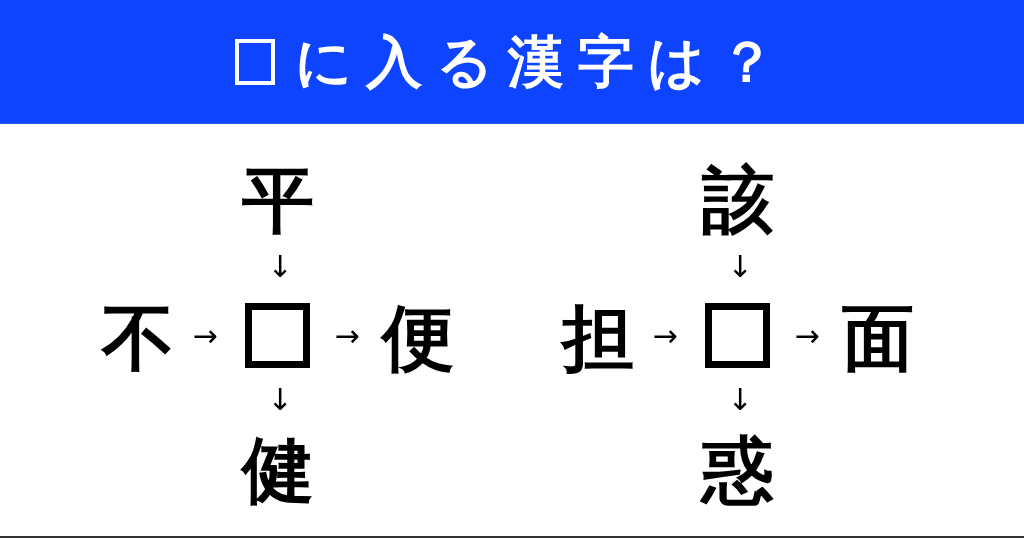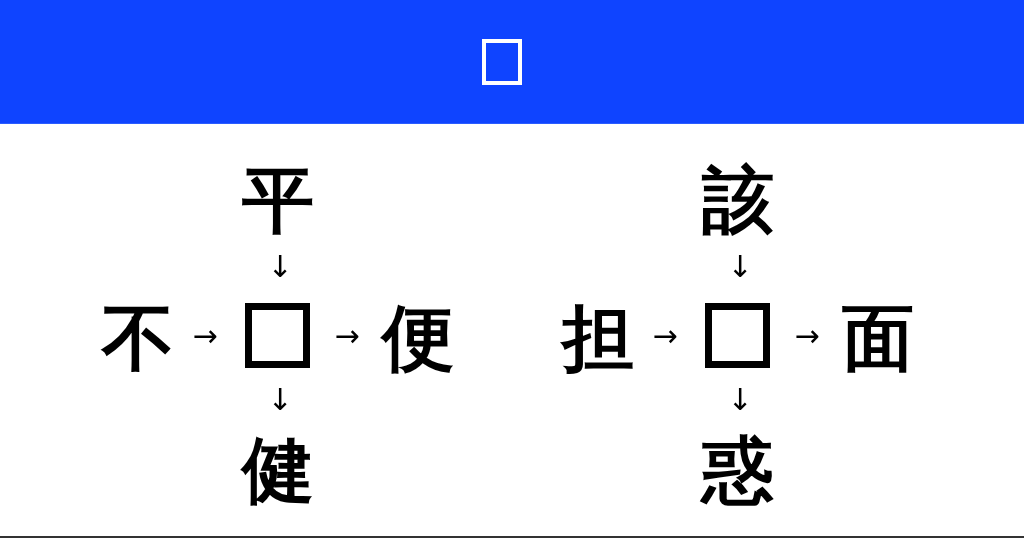--- a/index.html
+++ b/index.html
@@ -36,20 +36,21 @@
       position: absolute; width: 65px; height: 65px; border: 7px solid #000;
       box-sizing: border-box; background: #fff;
     }
   </style>
 </head>
 <body>
 
 <div class="header">
   <div class="header-title">
     <span class="title-box"></span>
+    <span>に入る漢字は？</span>
   </div>
 </div>
 
 <div class="puzzle">
   <div class="kanji" style="left:238px; top:160px;">平</div>
   <div class="arrow" style="left:265px; top:252px; width:30px;">↓</div>
   <div class="kanji" style="left:98px; top:298px;">不</div>
   <div class="arrow" style="left:185px; top:321px; width:40px;">→</div>
   <div class="blank" style="left:245px; top:303px;"></div>
   <div class="arrow" style="left:327px; top:321px; width:40px;">→</div>

